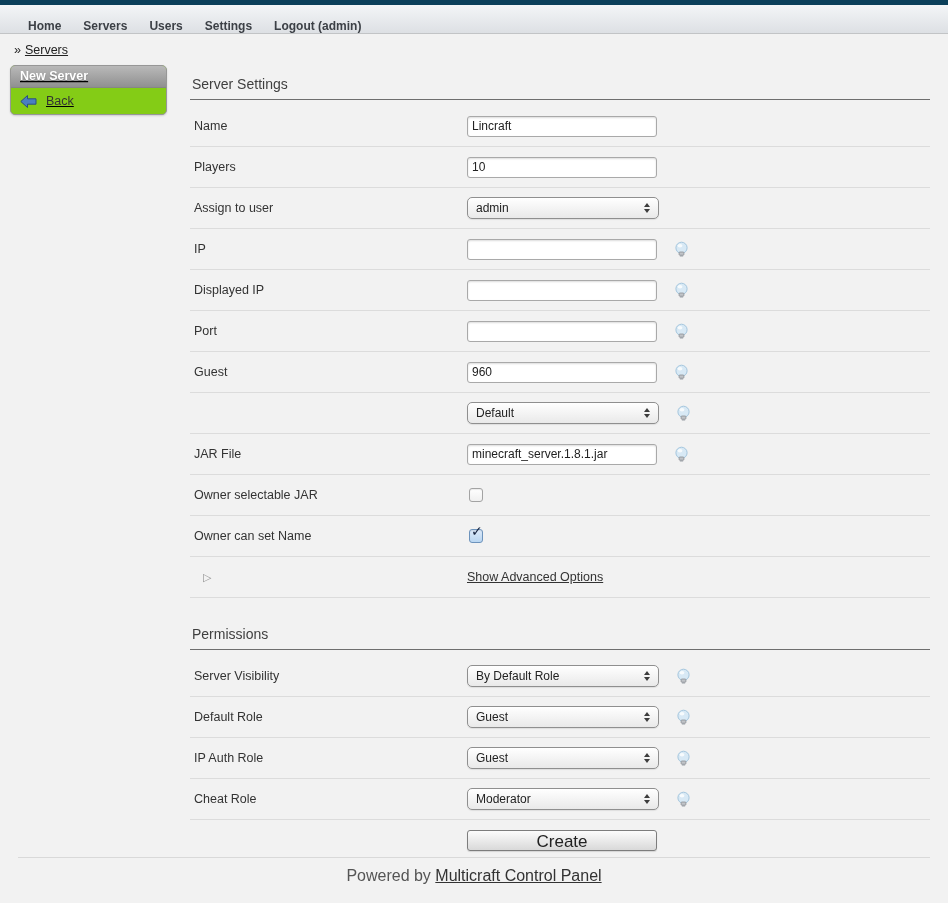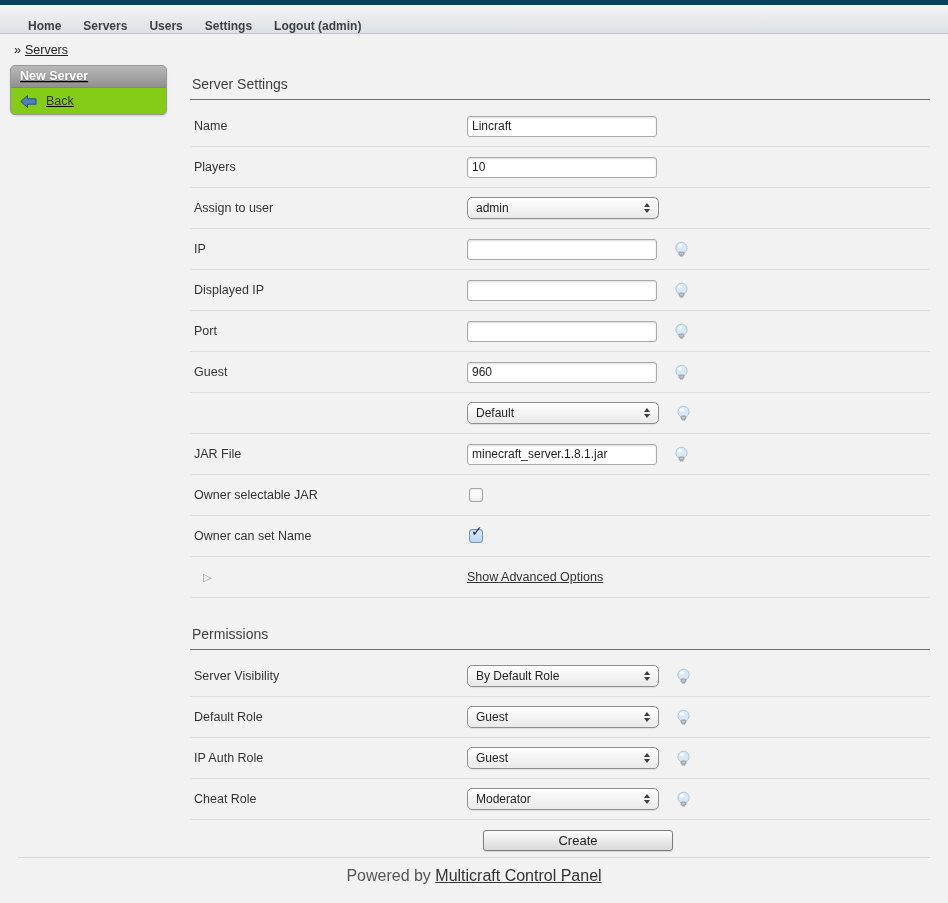--- a/index.html
+++ b/index.html
@@ -45,21 +45,21 @@
   .bulb{margin-left:16px;display:inline-flex;cursor:pointer;}
   .cb{width:12px;height:12px;border:1px solid #a3a3a3;border-radius:3px;background:linear-gradient(#ffffff,#f0f0f0);
       margin-left:2px;cursor:pointer;position:relative;box-shadow:inset 0 1px 1px rgba(0,0,0,.08);}
   .cb.checked{border:1px solid #6d93bc;background:linear-gradient(#ddeafa,#b9d6f1);}
   .cb .check{position:absolute;left:1px;top:-7px;font-size:14px;font-weight:bold;color:#16243f;}
   .tri{font-size:11px;color:#8f8f8f;padding-left:9px;}
   .adv-link,.link{font-size:12.5px;color:#333;text-decoration:underline;cursor:pointer;}
   #permissions{margin-top:20px;}
   .create-btn{width:190px;height:21px;border:1px solid #7d7d7d;border-radius:3px;
               background:linear-gradient(#fcfcfc,#d9d9d9);font-family:"Liberation Sans",sans-serif;
-              font-size:13px;color:#222;cursor:pointer;box-shadow:0 1px 1px rgba(0,0,0,.12);margin-left:16px;}
+              font-size:17px;color:#222;cursor:pointer;box-shadow:0 1px 1px rgba(0,0,0,.12);}
 
   
   #footer{position:absolute;left:0;top:857px;width:948px;}
   #footer .rule{margin:0 18px;border-top:1px solid #d9d9d9;}
   #footer .ftext{text-align:center;padding-top:9px;font-size:16px;color:#555;}
   #footer a{color:#333;text-decoration:underline;cursor:pointer;}
 </style>
 </head>
 <body>
 

